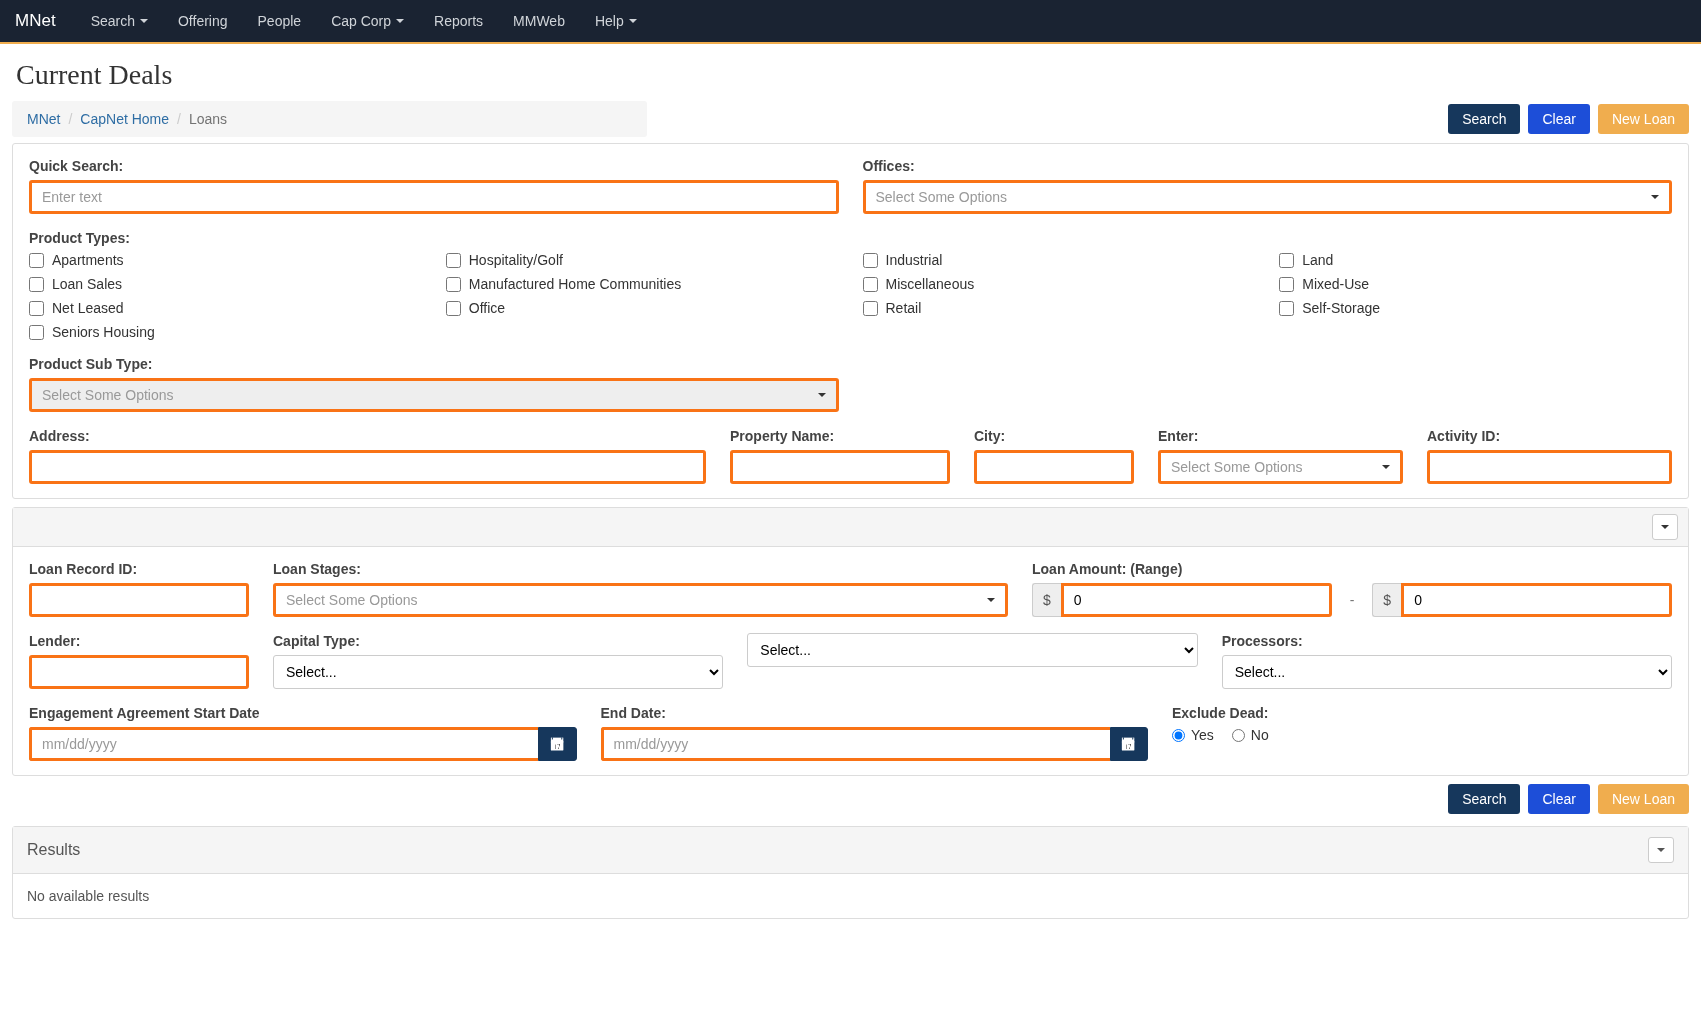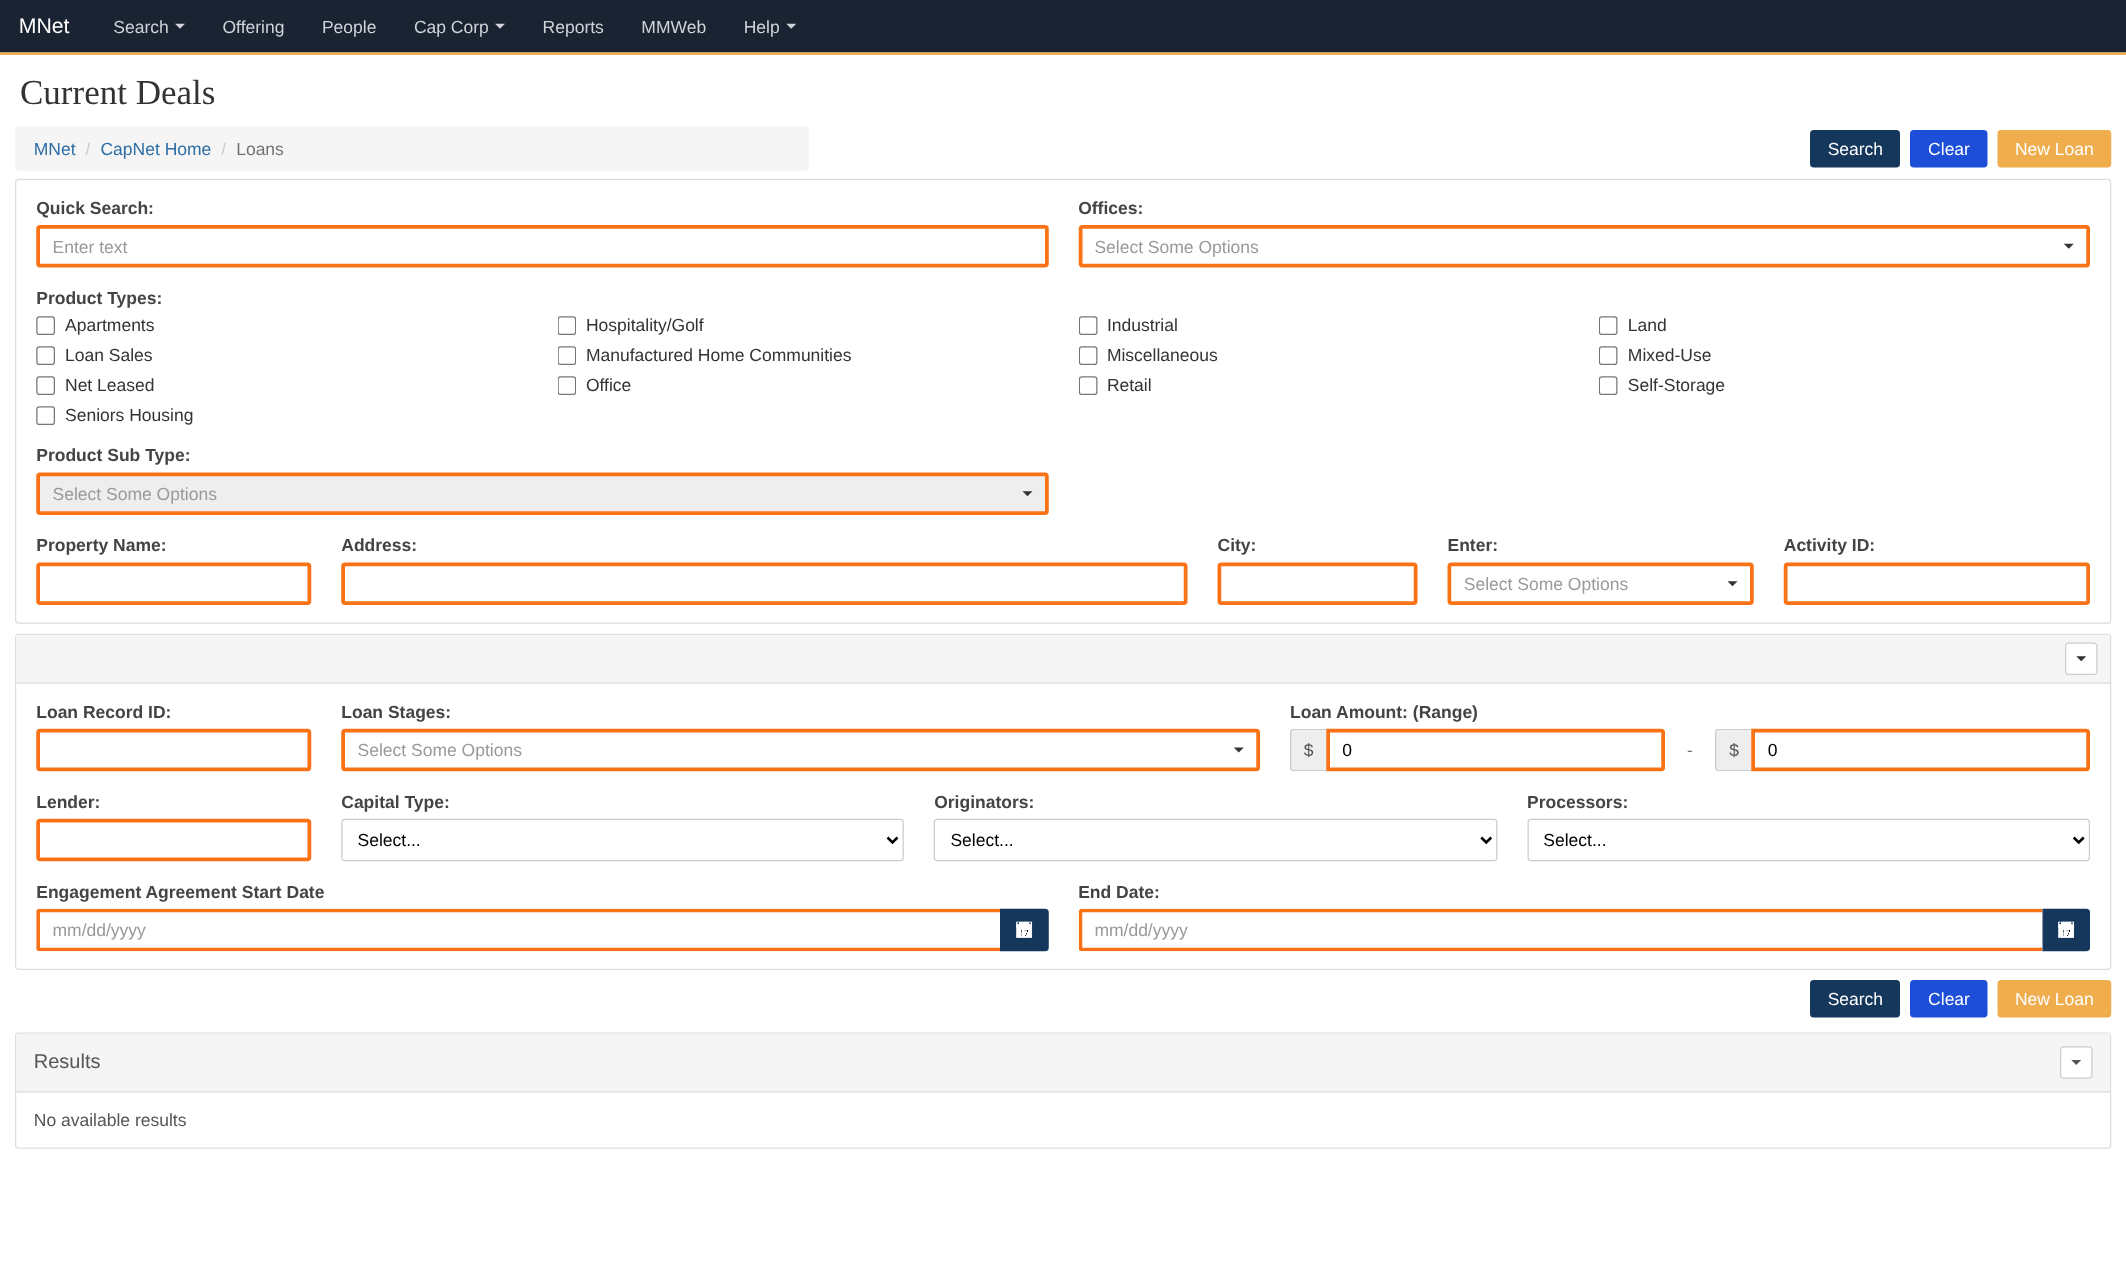--- a/index.html
+++ b/index.html
@@ -167,26 +167,26 @@
         <label class="form-label">Product Sub Type:</label>
         <div class="form-control multiselect disabled">
           <span class="multiselect-ph">Select Some Options</span>
           <span class="caret-icon"></span>
         </div>
       </div>
       <div class="col"></div>
     </div>
 
     <div class="row" style="margin-bottom:0">
+      <div class="col">
+        <label class="form-label">Address:</label>
+        <input class="form-control" style="">
+      </div>
       <div class="col" style="flex:0 0 220px">
         <label class="form-label">Property Name:</label>
-        <input class="form-control" style="">
-      </div>
-      <div class="col">
-        <label class="form-label">Address:</label>
         <input class="form-control" style="">
       </div>
       <div class="col" style="flex:0 0 160px">
         <label class="form-label">City:</label>
         <input class="form-control" style="">
       </div>
       <div class="col" style="flex:0 0 245px">
         <label class="form-label">Enter:</label>
         <div class="form-control multiselect">
           <span class="multiselect-ph">Select Some Options</span>
@@ -241,21 +241,20 @@
         <label class="form-label">Lender:</label>
         <input class="form-control" style="">
       </div>
       <div class="col">
         <label class="form-label">Capital Type:</label>
         <select class="select-native">
           <option>Select...</option>
         </select>
       </div>
       <div class="col">
-        <label class="form-label">Originators:</label>
         <select class="select-native">
           <option>Select...</option>
         </select>
       </div>
       <div class="col">
         <label class="form-label">Processors:</label>
         <select class="select-native">
           <option>Select...</option>
         </select>
       </div>
@@ -273,20 +272,33 @@
       </div>
       <div class="col">
         <label class="form-label">End Date:</label>
         <div class="input-group input-group-date">
           <input class="form-control" placeholder="mm/dd/yyyy" style="">
           <span class="input-group-btn">
               <span class="cal-icon"></span>
             </span>
         </div>
       </div>
+      <div class="col" style="flex:0 0 500px">
+        <label class="form-label">Exclude Dead:</label>
+        <div class="radio-group">
+          <label class="radio-item">
+            <input type="radio" name="excl" checked="" style="">
+            <span>Yes</span>
+          </label>
+          <label class="radio-item">
+            <input type="radio" name="excl" style="">
+            <span>No</span>
+          </label>
+        </div>
+      </div>
     </div>
   </div>
 </div>
 
 <div class="header-row" style="justify-content:flex-end; margin-bottom:12px">
   <div class="btn-row">
     <button class="btn btn-primary">Search</button>
     <button class="btn btn-danger">Clear</button>
     <button class="btn btn-warning">New Loan</button>
   </div>

